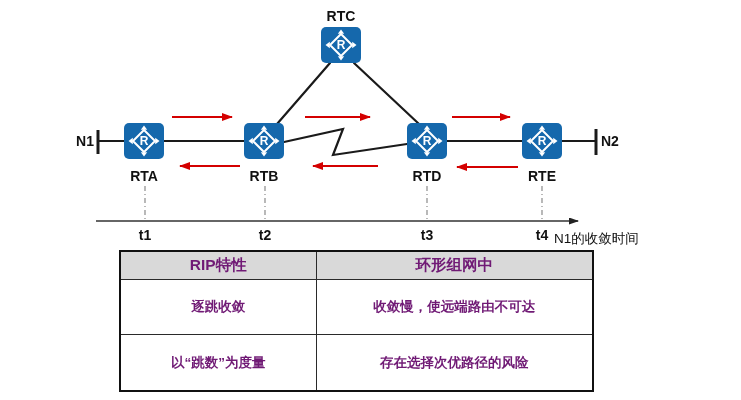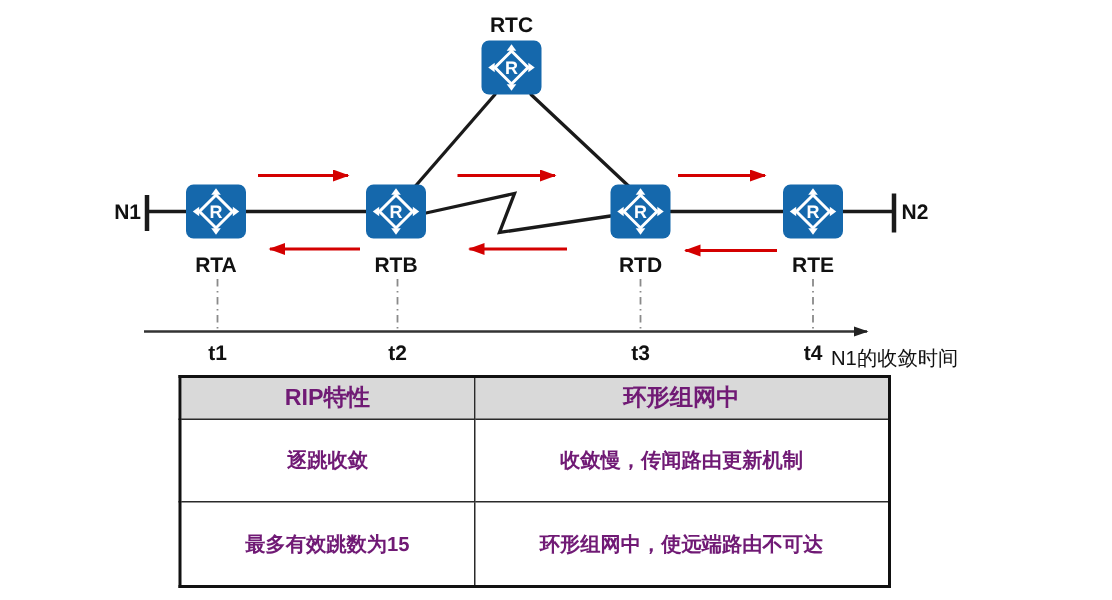--- a/index.html
+++ b/index.html
@@ -157,21 +157,21 @@
       </colgroup>
     <thead>
       <tr>
         <th>RIP特性</th>
         <th>环形组网中</th>
       </tr>
     </thead>
     <tbody>
       <tr>
         <td>逐跳收敛</td>
-        <td>收敛慢，传闻路由更新机制</td>
+        <td>收敛慢，使远端路由不可达</td>
       </tr>
       <tr>
-        <td>最多有效跳数为15</td>
-        <td>环形组网中，使远端路由不可达</td>
+        <td>以“跳数”为度量</td>
+        <td>存在选择次优路径的风险</td>
       </tr>
     </tbody>
   </table>
 </div>
 
 </body></html>

